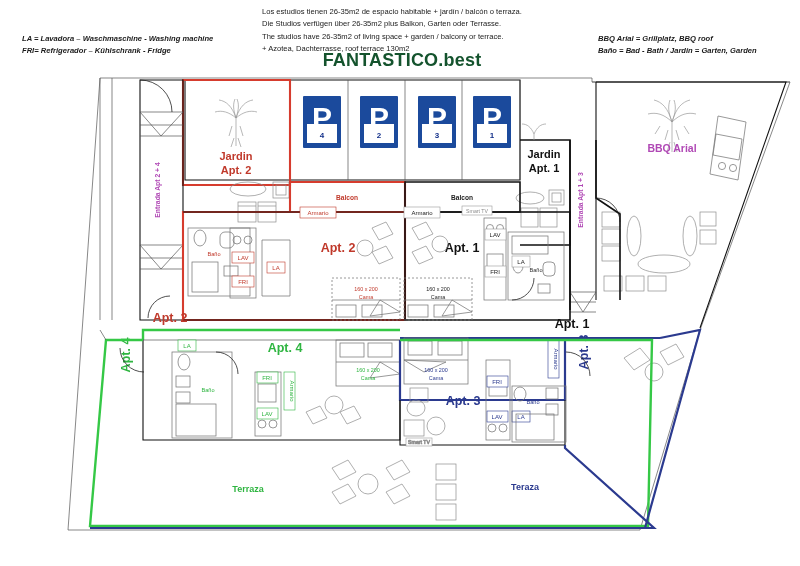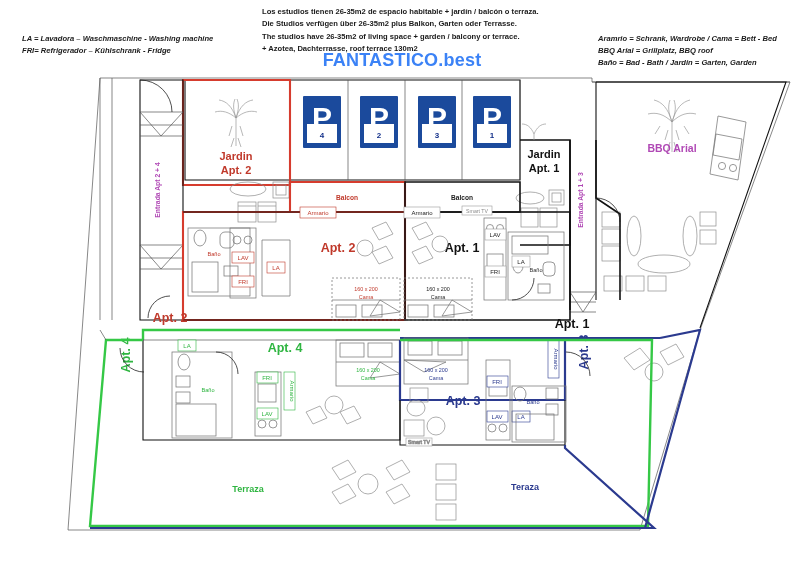--- a/index.html
+++ b/index.html
@@ -23,35 +23,35 @@
     line-height: 1.55;
     white-space: nowrap;
     font-style: italic;
   }
   #legend-left { left: 22px; top: 33px; }
   #legend-right { left: 598px; top: 33px; }
   #legend-center {
     position: absolute;
     left: 262px; top: 6px;
     font-size: 7.6px;
-    font-weight: bold;
+    font-weight: normal;
     color: #1a1a1a;
     line-height: 1.62;
     white-space: nowrap;
     text-align: left;
   }
   #legend-center .c4 { display:block; text-align:left; }
   #brand {
     position: absolute;
     left: 262px; top: 50px;
     width: 280px;
     text-align: center;
     font-size: 18px;
     font-weight: bold;
-    color: #3b82f6;
+    color: #14532d;
     letter-spacing: .2px;
   }
 
   svg#plan { position: absolute; left: 0; top: 0; }
 
   .lbl { font-family: "Liberation Sans", sans-serif; font-weight: bold; }
   .lbl-apt-red   { fill:#c0392b; font-size: 12.5px; }
   .lbl-apt-blk   { fill:#111;    font-size: 12.5px; }
   .lbl-apt-grn   { fill:#2fb541; font-size: 12.5px; }
   .lbl-apt-blu   { fill:#2b3a8f; font-size: 12.5px; }
@@ -108,21 +108,20 @@
   <div id="legend-center">
     <div>Los estudios tienen 26-35m2 de espacio habitable + jardín / balcón o terraza.</div>
     <div>Die Studios verfügen über 26-35m2 plus Balkon, Garten oder Terrasse.</div>
     <div>The studios have 26-35m2 of living space + garden / balcony or terrace.</div>
     <div class="c4">+ Azotea, Dachterrasse, roof terrace 130m2</div>
   </div>
 
   <div id="brand">FANTASTICO.best</div>
 
   <div class="legend" id="legend-right">
-    <div>Aramrio = Schrank, Wardrobe / Cama = Bett - Bed</div>
     <div>BBQ Arial = Grillplatz, BBQ roof</div>
     <div>Baño = Bad -  Bath / Jardin = Garten, Garden</div>
   </div>
 
   <svg id="plan" width="800" height="566" viewBox="0 0 800 566">
 
     <g>
       <path class="thin" d="M100,78 L592,78 L592,82 L790,82 L700,330 L640,530 L95,530 L68,530 L100,78 Z" fill="none" stroke="#777" stroke-width=".7"></path>
       <path class="thin" d="M592,82 L790,82"></path>
     </g>

